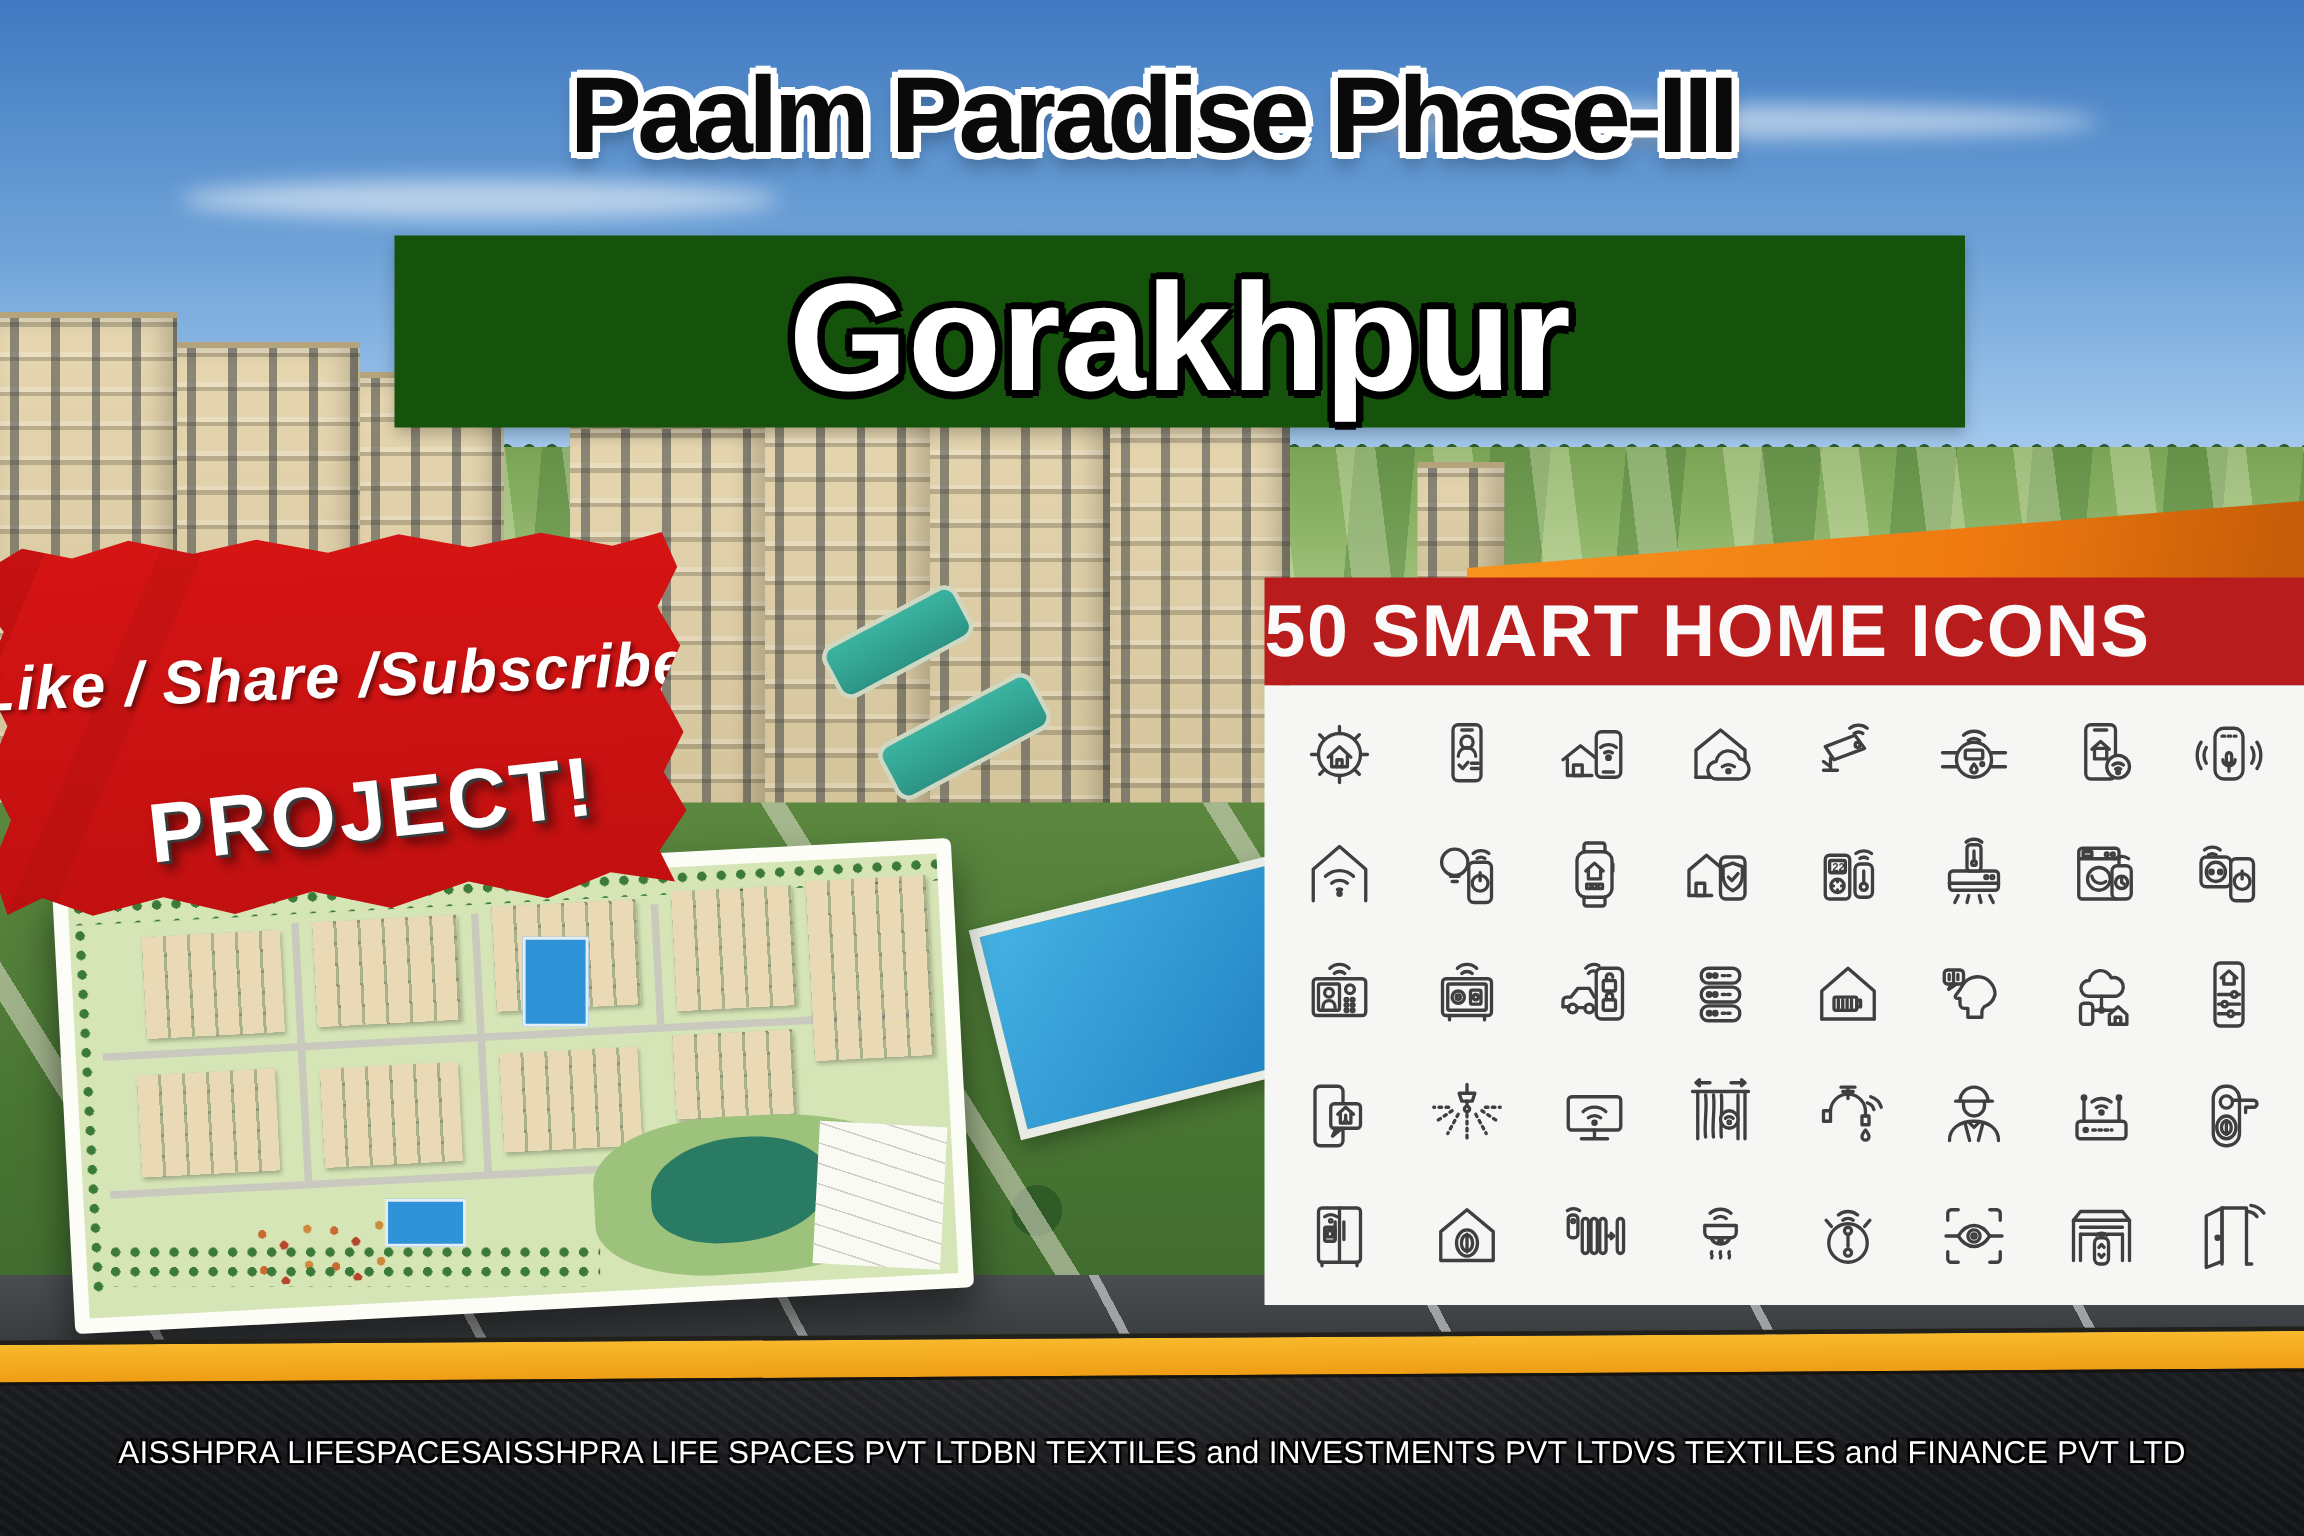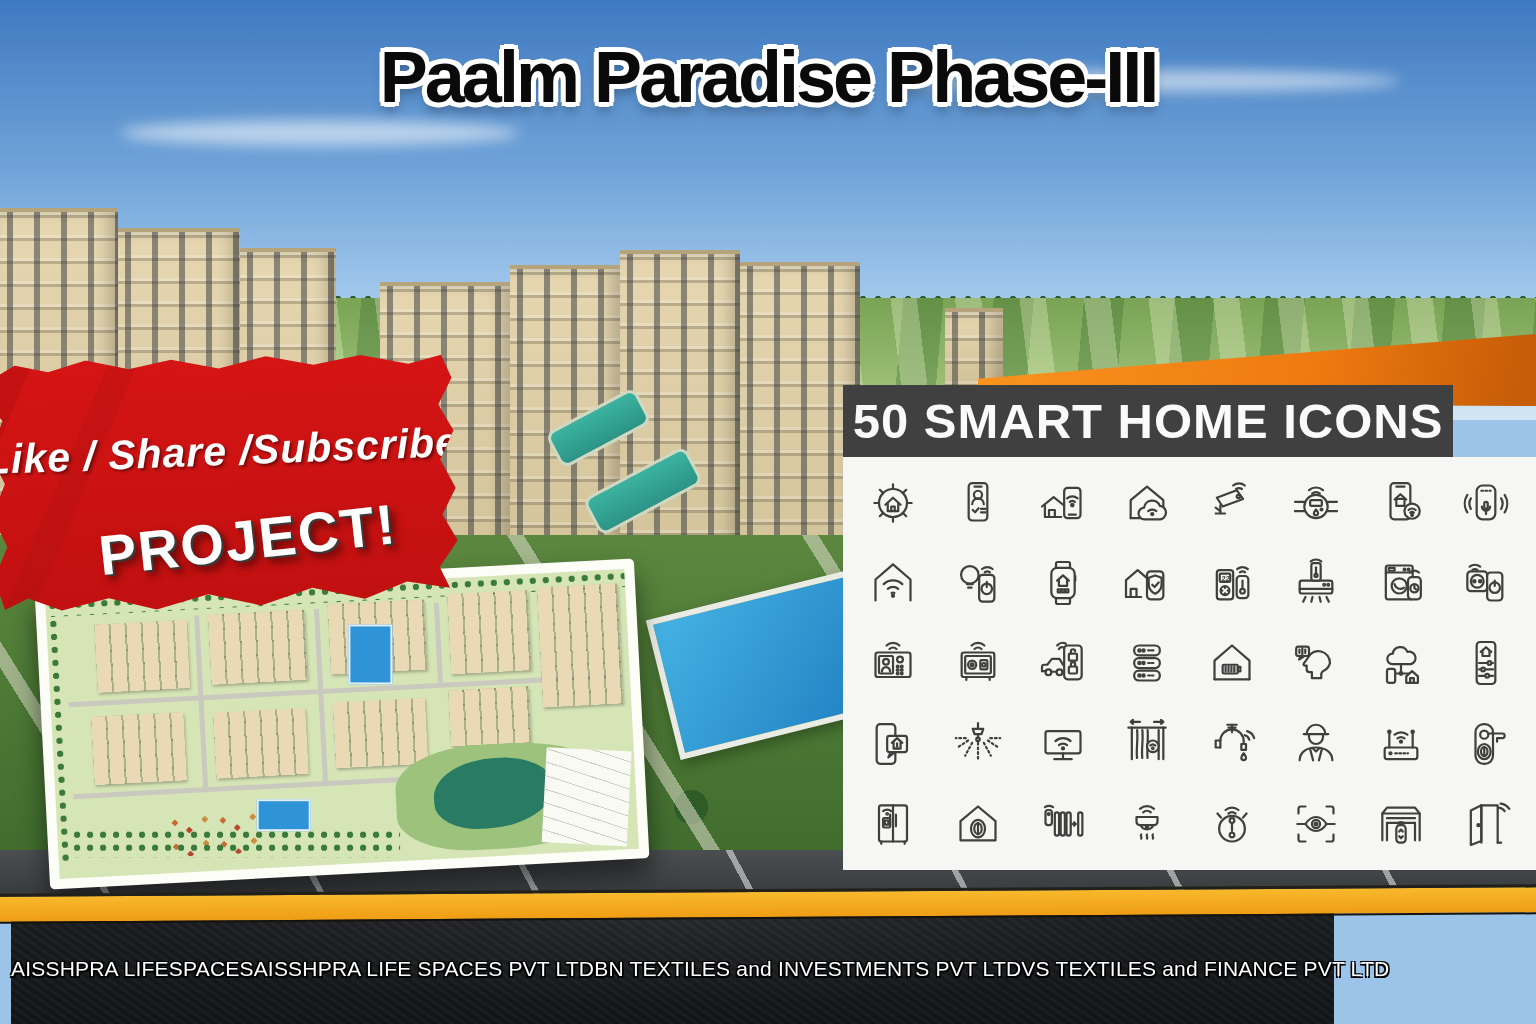--- a/index.html
+++ b/index.html
@@ -97,35 +97,35 @@
   .white-patch{background:#fafaf4;
        background-image:repeating-linear-gradient(15deg,transparent 0 12px,#cfcfc6 12px 13px);
        transform:rotate(6deg);}
   .village{background:
        radial-gradient(circle 4px at 8px 8px,#c96a32 70%,transparent 71%),
        radial-gradient(circle 4px at 22px 16px,#b5452b 70%,transparent 71%),
        radial-gradient(circle 4px at 38px 6px,#cd8a3a 70%,transparent 71%);
        background-size:48px 24px;}
 
   
-  .panel-titlebar{left:843px;top:385px;width:610px;height:72px;z-index:15;background:#404040;
-       display:flex;align-items:center;justify-content:center;}
+  .panel-titlebar{left:843px;top:385px;width:693px;height:72px;z-index:15;background:#b91c1c;
+       display:flex;align-items:center;justify-content:flex-start;}
   .panel-title{color:#fafafa;font-size:49px;font-weight:700;letter-spacing:1px;white-space:nowrap;}
   .icons-grid{left:843px;top:457px;width:693px;height:413px;z-index:15;background:#f6f7f4;
        display:grid;grid-template-columns:repeat(8,1fr);grid-template-rows:repeat(5,1fr);
        padding:6px 8px;box-sizing:border-box;}
   .cell{display:flex;align-items:center;justify-content:center;}
   .cell svg{width:56px;height:56px;stroke:#3f3f3f;fill:none;stroke-width:1.9;
        stroke-linecap:round;stroke-linejoin:round;}
 
   
   .stripe{left:-6px;top:889px;width:1548px;height:25px;z-index:20;transform:rotate(-0.35deg);
        background:linear-gradient(#f8b92c,#ef9d14);
        border-top:3px solid #22201a;border-bottom:2px solid #151310;}
-  .footer-bar{left:11px;top:905px;width:1323px;height:119px;z-index:19;
+  .footer-bar{left:0;top:905px;width:1536px;height:119px;z-index:19;
        background:
         repeating-linear-gradient(35deg, rgba(255,255,255,.03) 0 3px, transparent 3px 7px),
         radial-gradient(ellipse at 50% 0%, rgba(255,255,255,.06), transparent 60%),
         linear-gradient(#1a1c1f,#121417);}
   .footer-text{left:0;right:0;top:52px;z-index:21;text-align:center;white-space:nowrap;
        font-size:21px;font-weight:400;color:#fff;letter-spacing:.2px;
        text-shadow:-1.5px -1.5px 0 #000,1.5px -1.5px 0 #000,-1.5px 1.5px 0 #000,1.5px 1.5px 0 #000;}
 </style>
 </head>
 <body>
@@ -524,20 +524,23 @@
 
   <div class="abs garden"></div>
   <div class="abs waterfeature" style="left:548px;top:408px;width:95px;height:34px;z-index:5;"></div>
   <div class="abs waterfeature" style="left:585px;top:470px;width:110px;height:36px;z-index:5;"></div>
   <div class="abs pool"></div>
   <div class="abs road-bottom"></div>
 
   <div class="abs swoosh"></div>
 
   <div class="abs title">Paalm Paradise Phase-III</div>
+  <div class="abs loc-banner">
+    <div class="abs loc-text">Gorakhpur</div>
+  </div>
 
   <div class="abs red-banner">
     <div class="abs cta-line1">Like / Share /Subscribe</div>
     <div class="abs cta-line2">PROJECT!</div>
   </div>
 
   <div class="abs plan-sheet">
     <div class="abs plan">
       <div class="abs trees" style="left:0;top:0;width:580px;height:18px;"></div>
       <div class="abs trees" style="left:0;top:18px;width:14px;height:250px;"></div>

